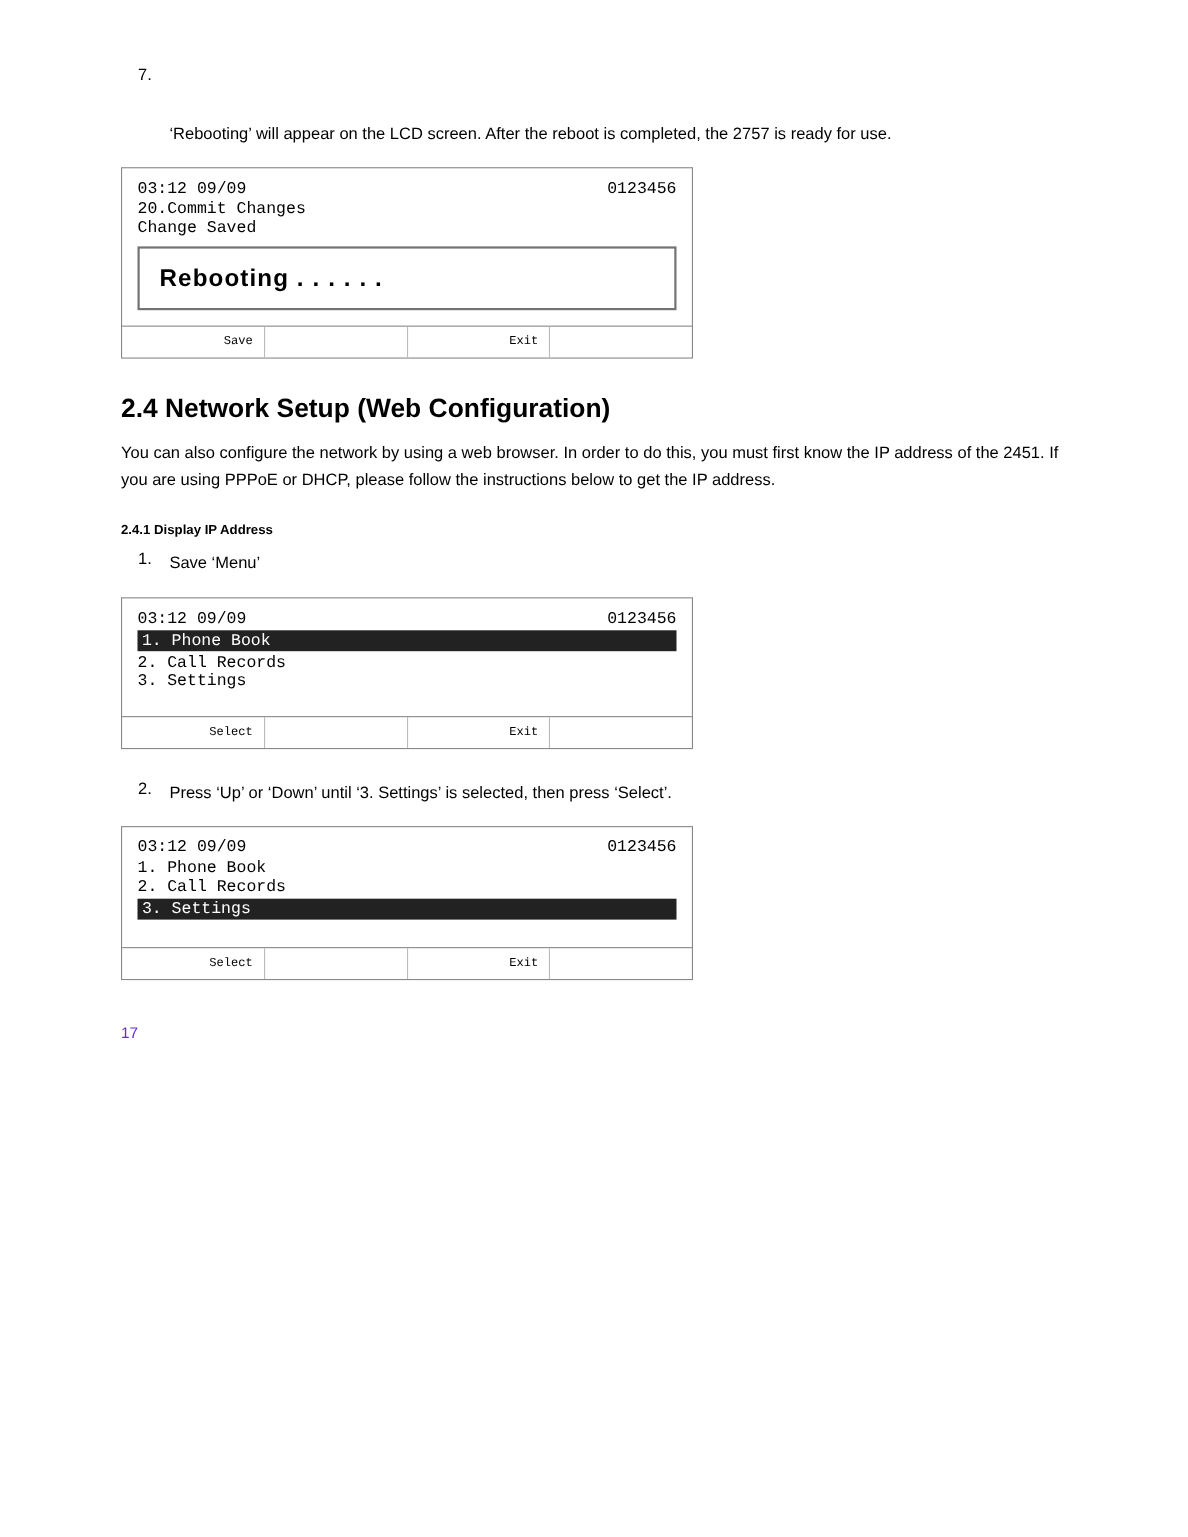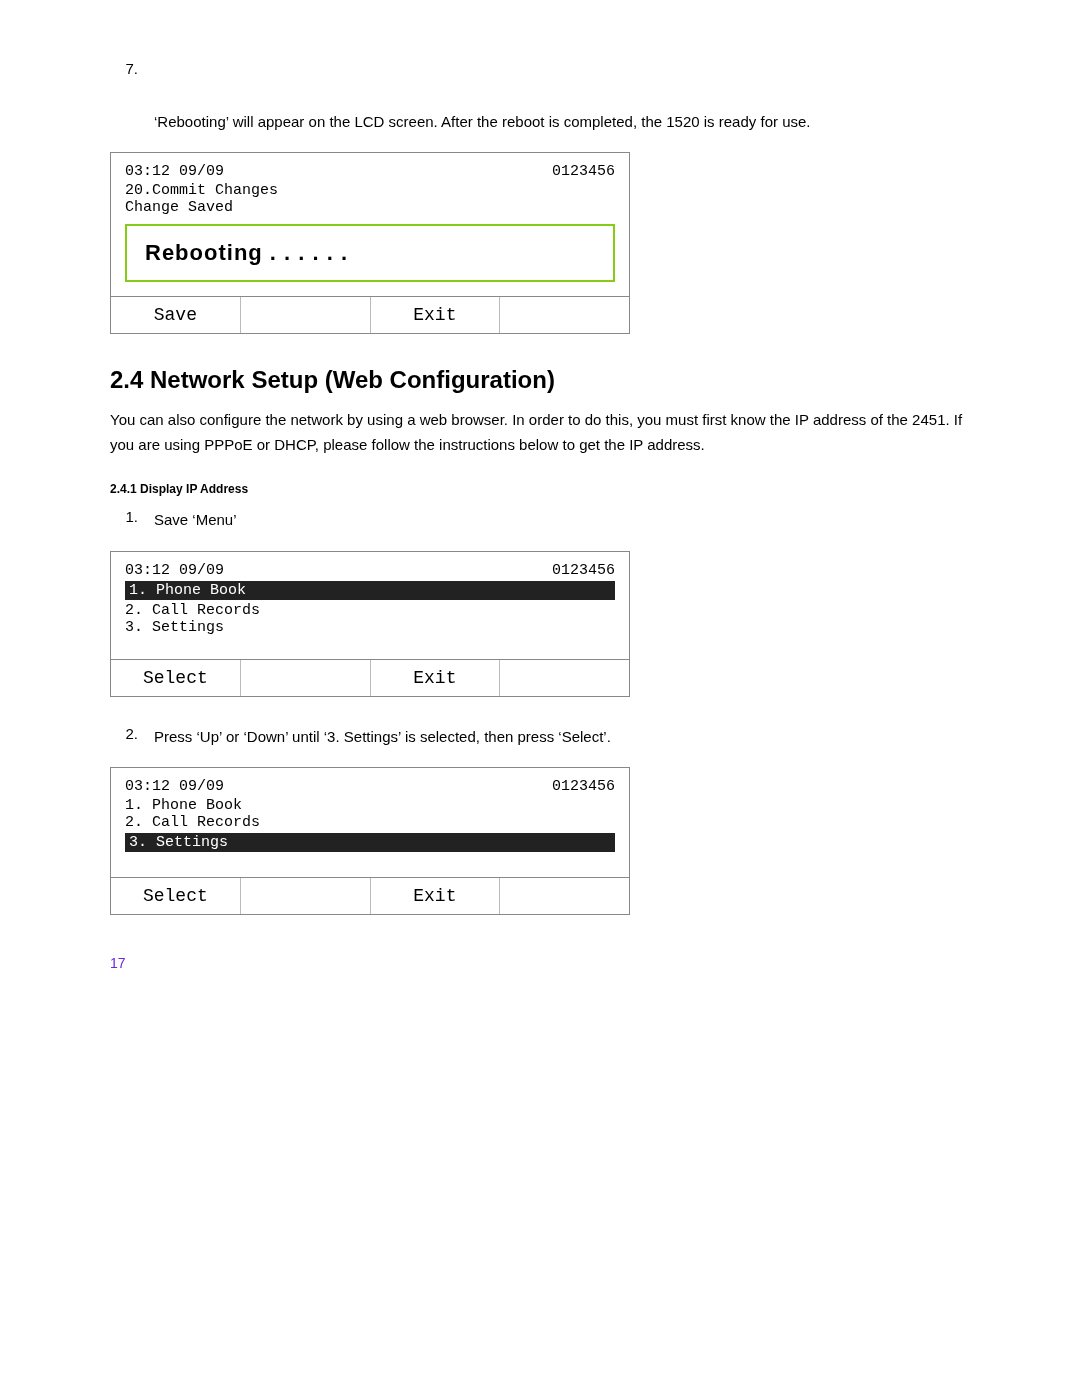--- a/index.html
+++ b/index.html
@@ -47,40 +47,40 @@
       margin-bottom: 2px;
     }
     .lcd-highlight {
       background: #222;
       color: #fff;
       padding: 1px 4px;
       display: block;
       margin: 2px 0;
     }
     .lcd-rebooting {
-      border: 2px solid #84cc16;
+      border: 2px solid #737373;
       margin: 8px 0;
       padding: 14px 18px;
       font-size: 22px;
       font-family: Arial, sans-serif;
       font-weight: bold;
       letter-spacing: 1px;
     }
     .lcd-buttons {
       border-top: 1.5px solid #888;
       display: flex;
       padding: 0;
     }
     .lcd-btn {
       flex: 1;
       padding: 8px 10px;
       font-family: 'Courier New', Courier, monospace;
-      font-size: 18px;
+      font-size: 11px;
       border-right: 1px solid #bbb;
-      text-align: center;
+      text-align: right;
     }
     .lcd-btn:last-child {
       border-right: none;
     }
     h2.section-title {
       font-size: 24px;
       font-weight: bold;
       margin: 32px 0 14px 0;
       border-bottom: none;
     }
@@ -101,21 +101,21 @@
   </style>
 </head>
 <body>
 
 <div class="page-content">
 
   <div class="numbered-para">
     <span class="num">7.</span>
     <div class="text">
       <br><br>
-      <span>‘Rebooting’ will appear on the LCD screen.   After the reboot is completed, the 1520 is ready for use.</span>
+      <span>‘Rebooting’ will appear on the LCD screen.   After the reboot is completed, the 2757 is ready for use.</span>
     </div>
   </div>
 
   <div class="lcd-box">
     <div class="lcd-top">
       <div class="lcd-row">
         <span>03:12 09/09</span>
         <span>0123456</span>
       </div>
       <div>20.Commit Changes</div>

